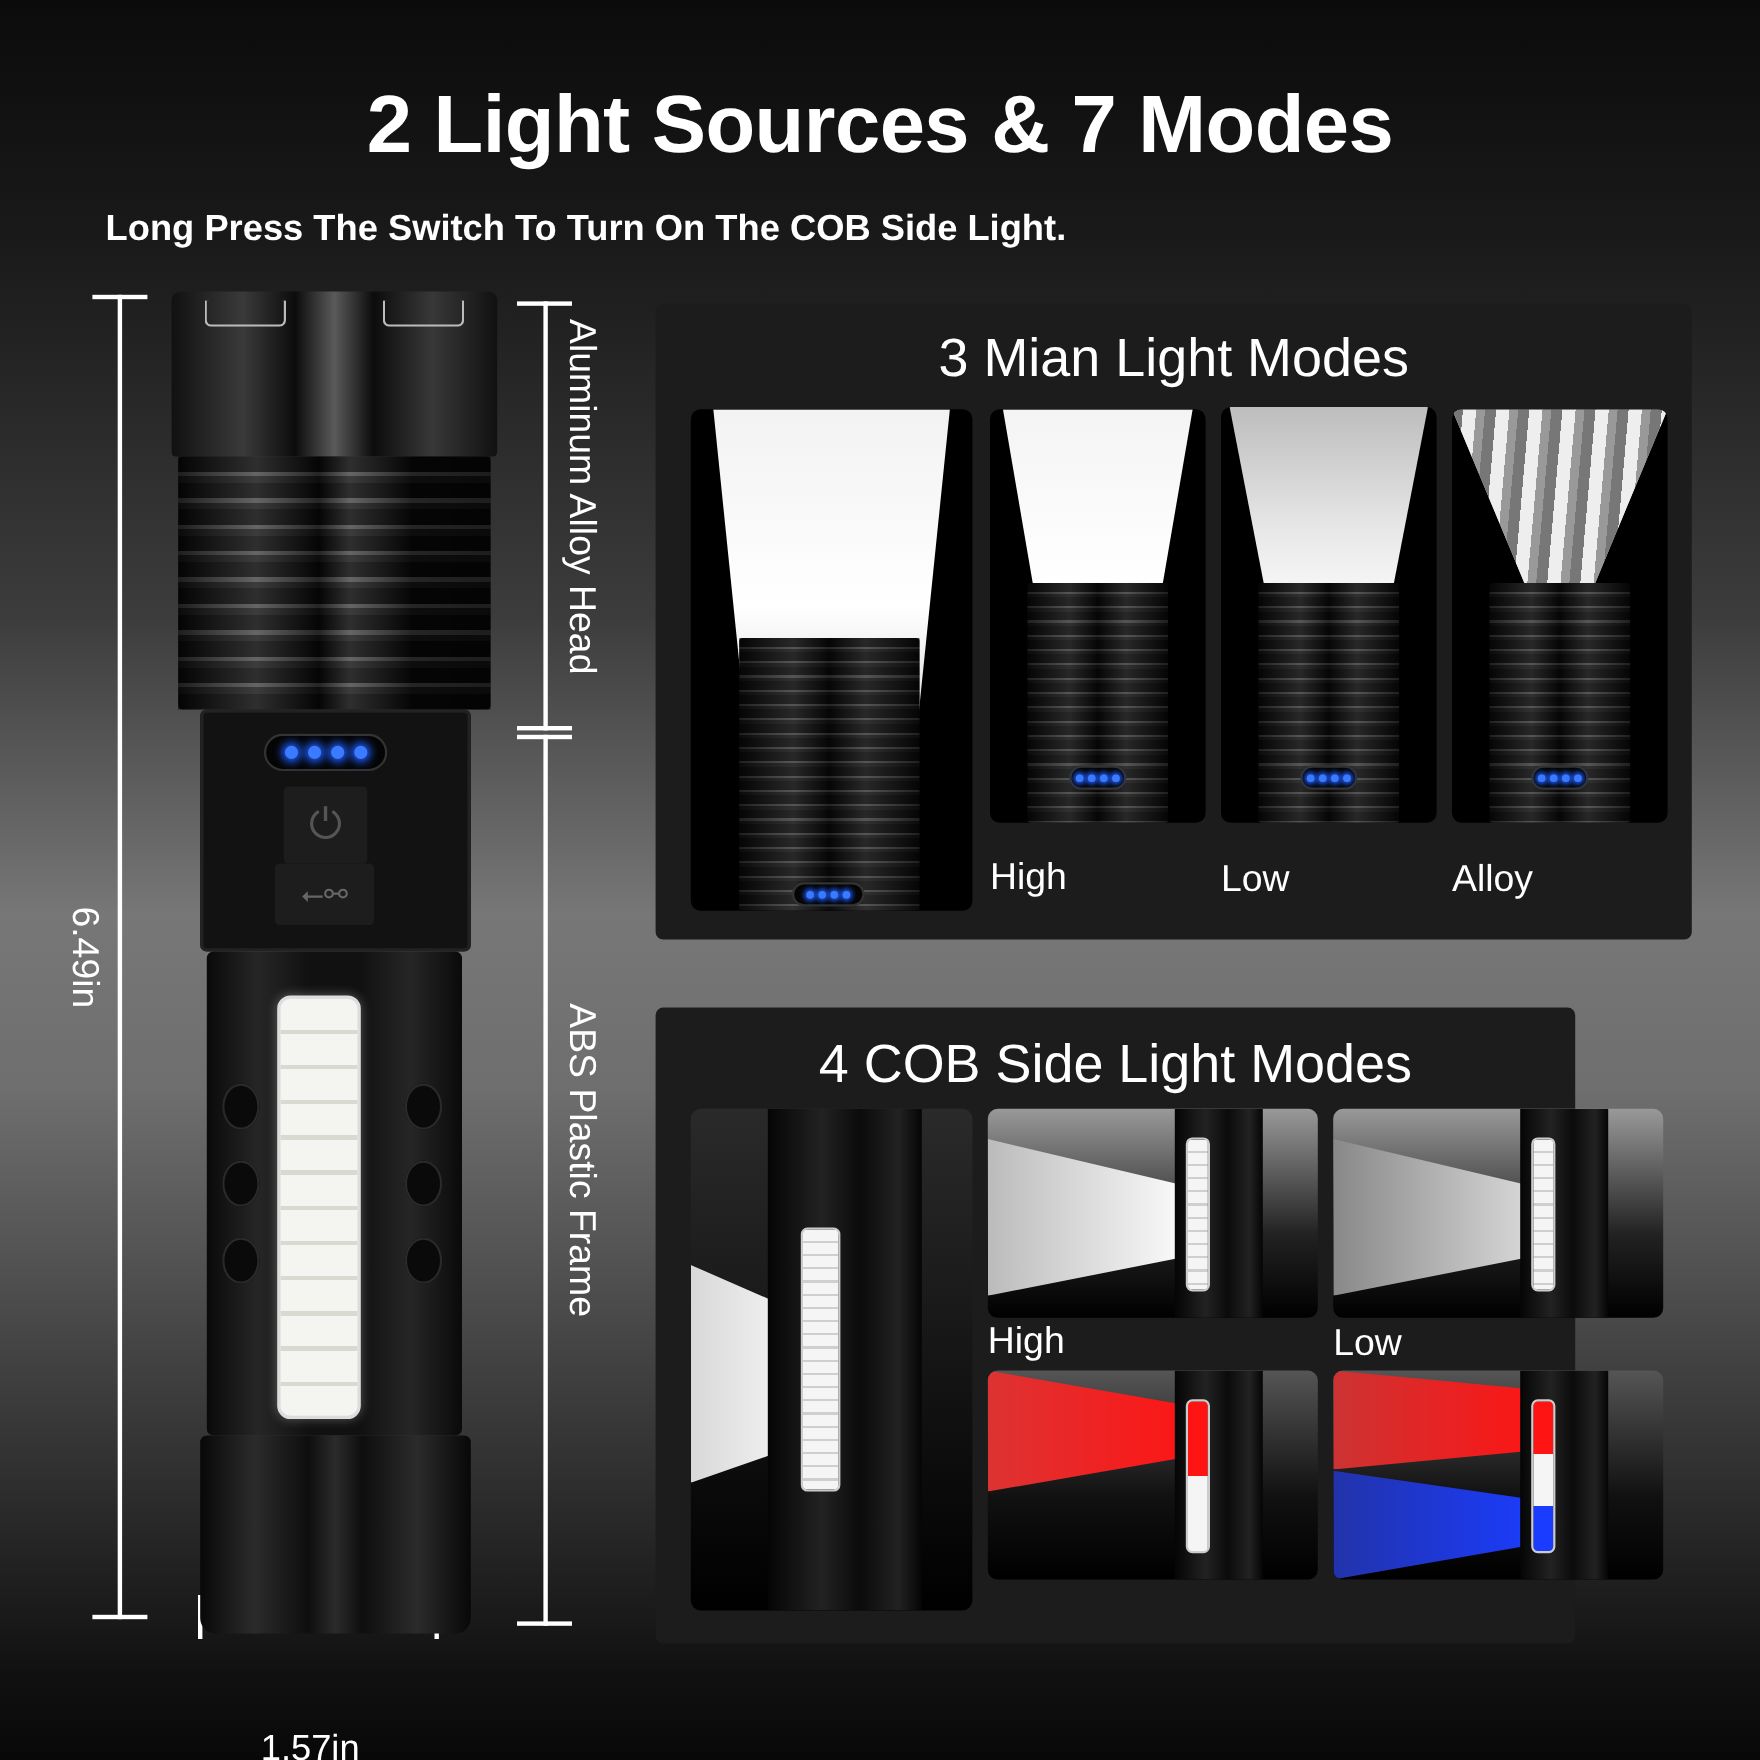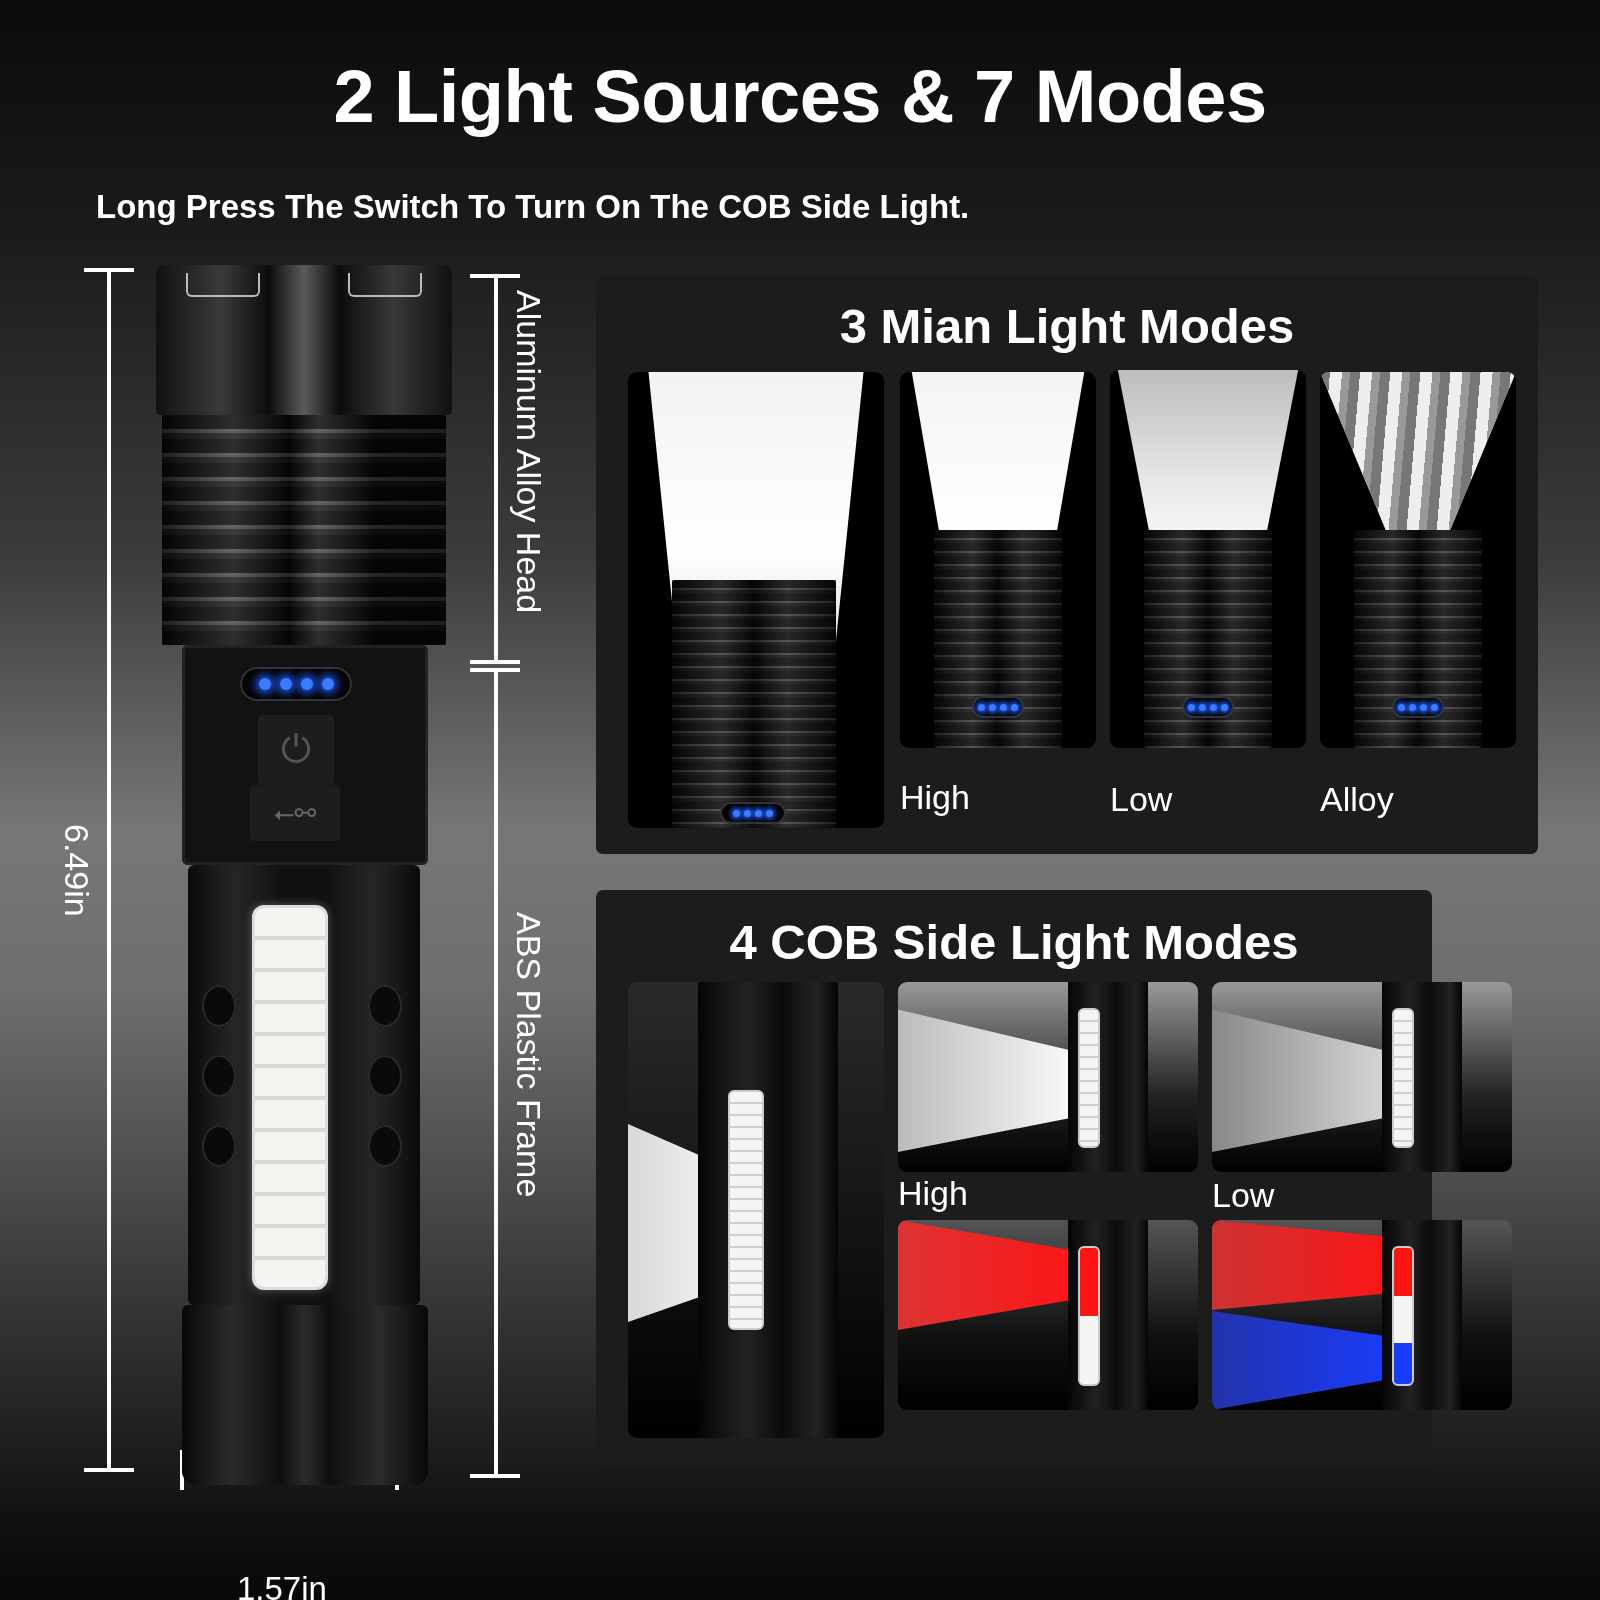--- a/index.html
+++ b/index.html
@@ -4,21 +4,21 @@
 <style>
   *{box-sizing:border-box;margin:0;padding:0}
   html,body{width:1600px;height:1600px;overflow:hidden}
   body{
     position:relative;
     font-family:"Liberation Sans","DejaVu Sans",sans-serif;
     color:#fff;
     background:linear-gradient(180deg,#0b0b0b 0%,#1a1a1a 14%,#3c3c3c 35%,#777 52%,#6e6e6e 62%,#3a3a3a 80%,#111 95%,#080808 100%);
   }
   .abs{position:absolute}
-  .title{left:0;width:1600px;top:54px;text-align:center;font-size:74px;font-weight:700;letter-spacing:-0.5px}
+  .title{left:0;width:1600px;top:70px;text-align:center;font-size:74px;font-weight:700;letter-spacing:-0.5px}
   .subtitle{left:96px;top:188px;font-size:33px;font-weight:700}
 
   
   .vline{width:4px;background:#fff}
   .hline{height:4px;background:#fff}
   .vtext{font-size:34px;white-space:nowrap;transform-origin:left top}
   .dim-text{font-size:33px}
 
   
   .hero{left:150px;top:265px;width:310px;height:1220px}
@@ -38,21 +38,21 @@
   .hero .usb{position:absolute;left:68px;top:140px;width:90px;height:56px;background:#1d1d1d;border-radius:4px;display:flex;align-items:center;justify-content:center;font-size:26px;color:#666}
   .hero .grip{position:absolute;left:38px;top:600px;width:232px;height:440px;background:linear-gradient(90deg,#0a0a0a,#262626 20%,#111 40%,#111 60%,#262626 80%,#0a0a0a);border-radius:6px}
   .hero .cob{position:absolute;left:102px;top:640px;width:76px;height:385px;border-radius:12px;border:3px solid #ddd;
     background:repeating-linear-gradient(180deg,#f4f4f0 0 28px,#d9d9d0 28px 32px),#eee;box-shadow:0 0 10px rgba(255,255,255,.3)}
   .hero .bump{position:absolute;width:34px;height:42px;border-radius:50%;background:#0a0a0a;box-shadow:inset 0 0 0 2px #2a2a2a}
   .hero .tail{position:absolute;left:32px;top:1040px;width:246px;height:180px;border-radius:6px 6px 14px 14px;
     background:linear-gradient(90deg,#080808,#2b2b2b 20%,#0e0e0e 40%,#2b2b2b 50%,#0e0e0e 60%,#2b2b2b 80%,#080808)}
 
   
   .panel{background:#1c1c1c;border-radius:7px}
-  .panel-title{position:absolute;left:0;width:100%;text-align:center;font-size:49px;font-weight:700}
+  .panel-title{position:absolute;left:0;width:100%;text-align:center;font-size:49px;font-weight:400}
   .tile{position:absolute;border-radius:9px;overflow:hidden;background:#000}
   .mode-label{position:absolute;text-align:left;font-size:34px}
 
   
   .beam{position:absolute;left:0;right:0;top:0}
   .mini-torch{position:absolute;border-radius:3px;
     background:repeating-linear-gradient(180deg,#0a0a0a 0 8px,#3e3e3e 8px 10px,#151515 10px 13px),#111}
   .mini-torch:after{content:"";position:absolute;inset:0;background:linear-gradient(90deg,rgba(0,0,0,.5),rgba(255,255,255,.12) 30%,rgba(0,0,0,.4) 50%,rgba(255,255,255,.12) 70%,rgba(0,0,0,.5))}
   .mini-batt{position:absolute;height:22px;border-radius:11px;background:#050505;border:2px solid #333;display:flex;align-items:center;justify-content:center;gap:4px}
   .mini-batt .led{width:7px;height:7px;box-shadow:0 0 5px 2px #1e5cff}
@@ -162,21 +162,21 @@
     <div class="mini-batt" style="left:72px;top:324px;width:52px">
       <span class="led"></span>
         <span class="led"></span>
         <span class="led"></span>
         <span class="led"></span>
     </div>
   </div>
   <div class="mode-label" style="left:724px;top:504px;width:196px">Alloy</div>
 </div>
 
-<div class="abs panel" style="left:596px;top:890px;width:836px;height:578px">
+<div class="abs panel" style="left:596px;top:916px;width:836px;height:578px">
   <div class="panel-title" style="top:24px">4 COB Side Light Modes</div>
 
   <div class="tile" style="left:32px;top:92px;width:256px;height:456px;background:linear-gradient(180deg,#2a2a2a,#000)">
     <div class="beam" style="top:120px;height:220px;left:0;right:130px;background:linear-gradient(90deg,#d8d8d8,#fff);clip-path:polygon(0 10%,100% 35%,100% 80%,0 100%)"></div>
     <div class="side-torch" style="left:70px;top:0;width:140px;height:456px"></div>
     <div class="side-cob" style="left:100px;top:108px;width:36px;height:240px"></div>
   </div>
 
   <div class="tile" style="left:302px;top:92px;width:300px;height:190px;background:linear-gradient(180deg,#999 0%,#222 60%,#000)">
     <div class="beam" style="top:20px;height:150px;left:0;right:110px;background:linear-gradient(90deg,#bbb,#fff);clip-path:polygon(0 5%,100% 35%,100% 75%,0 100%)"></div>

